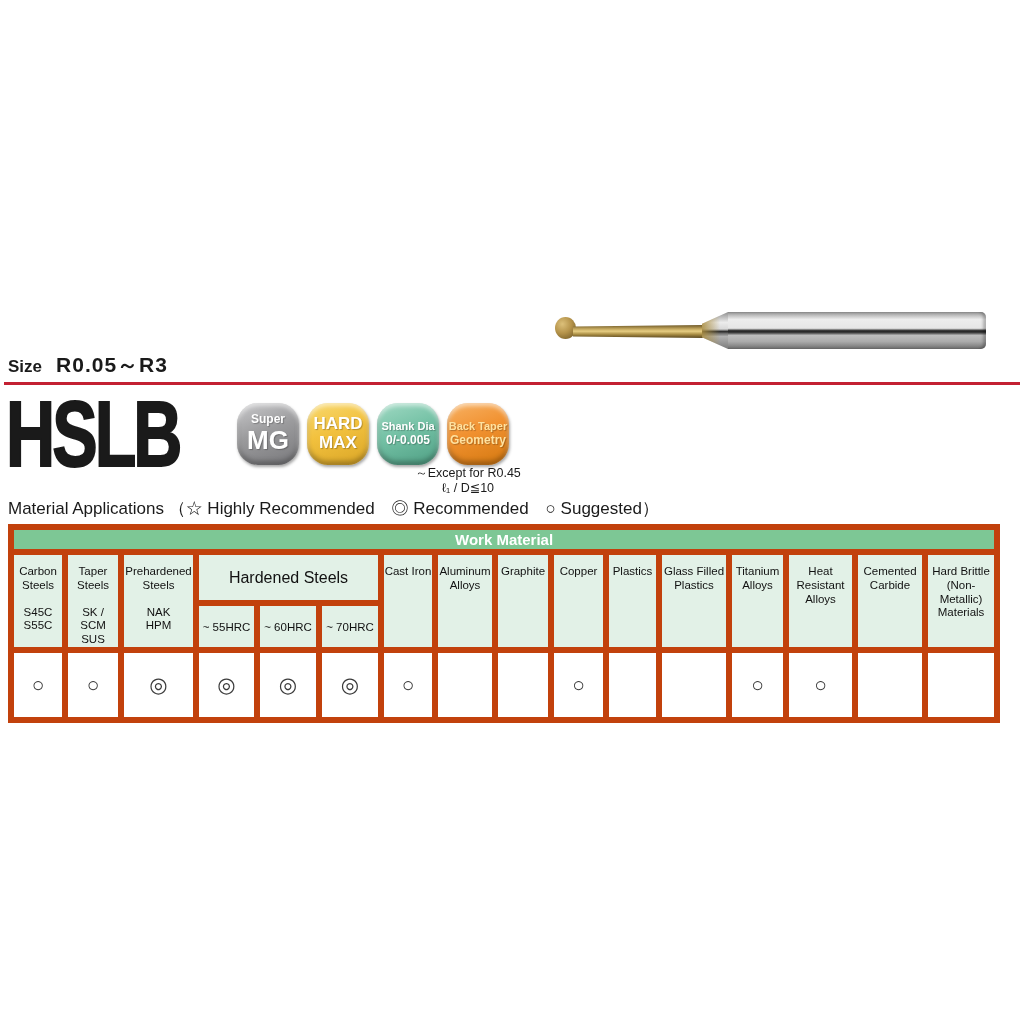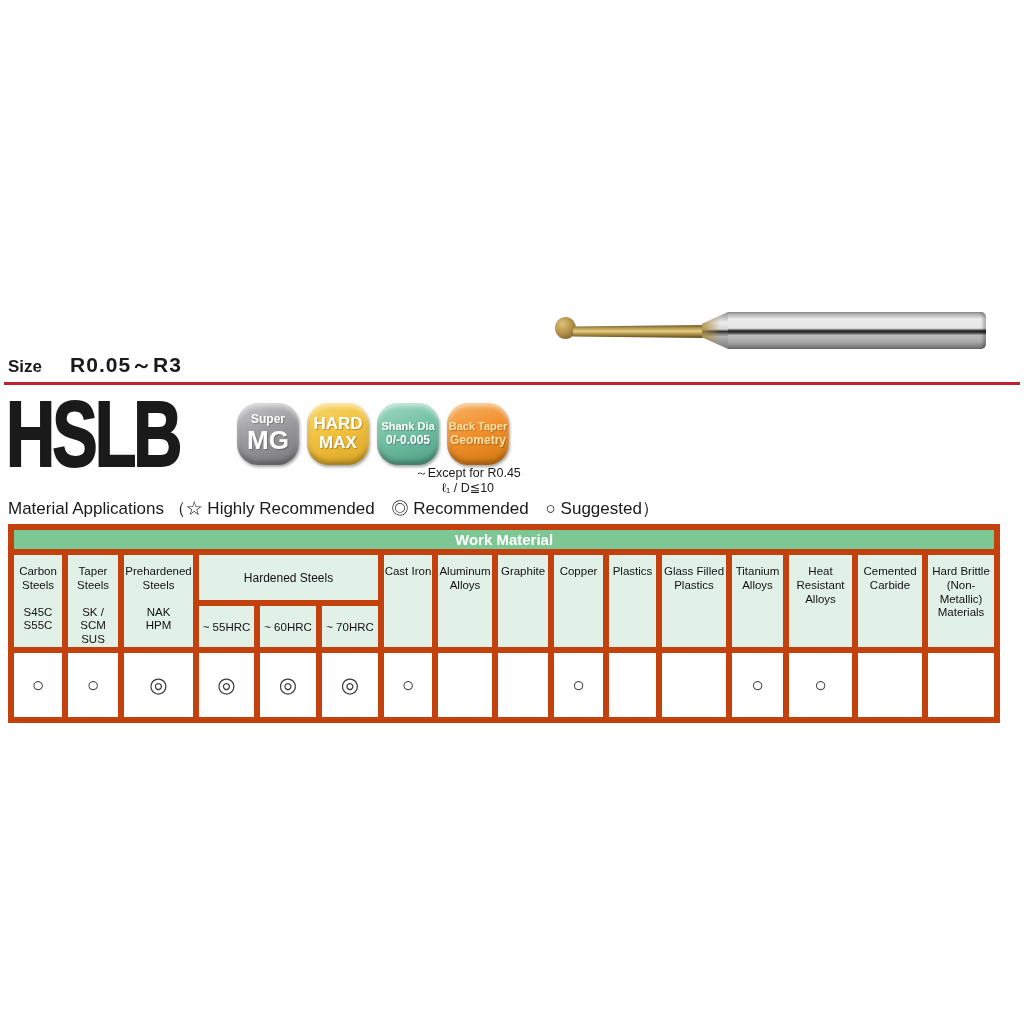--- a/index.html
+++ b/index.html
@@ -15,21 +15,21 @@
     clip-path:polygon(0 12%,100% 0,100% 100%,0 88%); }
   .tool .cone { position:absolute; left:149px; top:6px; width:26px; height:37px;
     background:linear-gradient(to right, rgba(170,140,60,.85), rgba(170,140,60,0) 70%),
                linear-gradient(to bottom,#8f8f8f 0%,#ececec 28%,#d9d9d9 46%,#2a2a2a 53%,#6e6e6e 58%,#b2b2b2 66%,#7a7a7a 100%);
     clip-path:polygon(0 32%,100% 0,100% 100%,0 68%); }
   .tool .shank { position:absolute; left:175px; top:6px; width:258px; height:37px; border-radius:0 5px 5px 0;
     background:linear-gradient(to bottom,#979797 0%,#ededed 20%,#e6e6e6 44%,#1d1d1d 51%,#3f3f3f 56%,#bdbdbd 63%,#ababab 80%,#6f6f6f 100%);
     box-shadow:inset -3px 0 3px rgba(0,0,0,.25); }
 
   
-  .size-line { position:absolute; left:8px; top:351px; display:flex; align-items:baseline; gap:28px; }
+  .size-line { position:absolute; left:8px; top:351px; display:flex; align-items:baseline; gap:14px; }
   .size-label { font-size:17px; font-weight:bold; color:#1a1a1a; }
   .size-value { font-size:21px; font-weight:bold; color:#1a1a1a; letter-spacing:1px; }
   .red-rule { position:absolute; left:4px; top:382px; width:1016px; height:3px; background:#c32032; }
 
   
   .product-name { position:absolute; left:6px; top:388px; font-size:92px; font-weight:bold; line-height:1;
     color:#1a1a1a; letter-spacing:-4px; transform:scaleX(.74); transform-origin:left top;
     -webkit-text-stroke:2px #1a1a1a; }
   .badges { position:absolute; left:237px; top:403px; display:flex; gap:8px; }
   .badge { width:62px; height:62px; border-radius:21px; display:flex; flex-direction:column;
@@ -53,21 +53,21 @@
   .legend { position:absolute; left:8px; top:497px; font-size:17px; color:#1a1a1a; }
 
   
   .wm-wrap { position:absolute; left:8px; top:524px; }
   table.wm { border-collapse:collapse; table-layout:fixed; width:986px; border:2px solid #161616; background:#fff; }
   table.wm th, table.wm td { border:6px solid #c2410c; }
   .wm .band-th { background:#7dc795; color:#ffffff; font-size:15px; font-weight:bold; text-align:center;
     height:21px; padding:1px 0; }
   .wm th.hcell { background:#e2f1e7; font-weight:normal; font-size:11.5px; color:#111; text-align:center;
     vertical-align:top; padding-top:10px; line-height:1.2; }
-  .wm th.group { background:#e2f1e7; font-weight:normal; font-size:12px; color:#111; text-align:center;
+  .wm th.group { background:#e2f1e7; font-weight:normal; font-size:16px; color:#111; text-align:center;
     vertical-align:middle; height:46px; padding:0; }
   .wm th.hrc { background:#e2f1e7; font-weight:normal; font-size:11.5px; color:#111; text-align:center;
     vertical-align:middle; height:42px; padding:0; }
   .wm .name, .wm .sub { white-space:pre-line; }
   .wm .sub { margin-top:13px; }
   .wm td.mark { height:70px; text-align:center; vertical-align:middle; font-size:21px; color:#3a3a3a; background:#fff; }
 </style>
 </head>
 <body>
 

